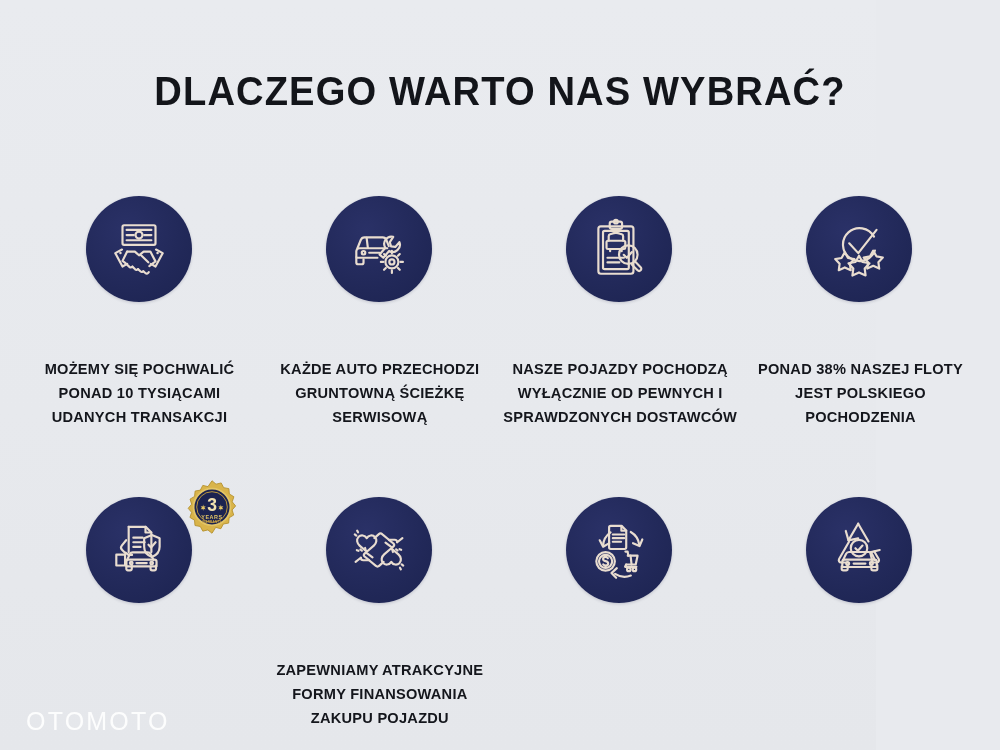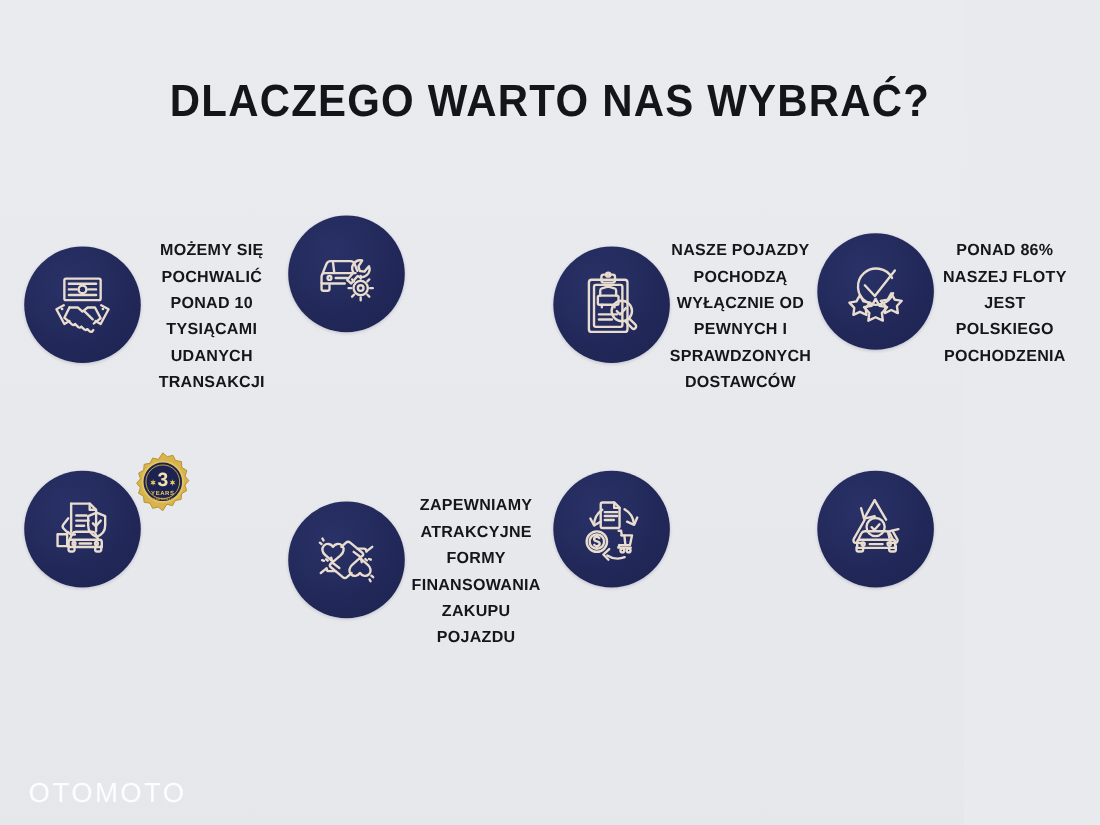--- a/index.html
+++ b/index.html
@@ -51,23 +51,24 @@
     align-items: flex-start;
     padding: 0 22px;
     box-sizing: border-box;
   }
   .row.row-2 {
     margin-top: 68px;
   }
   .cell {
     width: 235px;
     display: flex;
-    flex-direction: row;
+    flex-direction: column;
     align-items: center;
     position: relative;
+    gap: 33px;
   }
 
   
   .circle-wrap {
     position: relative;
     width: 108px;
     height: 108px;
   }
   .circle {
     width: 106px;
@@ -179,20 +180,21 @@
               <circle class="ico" cx="17" cy="35.6" r="1.7"></circle>
               <path class="ico" d="M22.5 35.6h10"></path>
               <path class="ico" d="M20 21.2l1.2 9.8"></path>
               <path class="ico" d="M45.8 20.2a7 7 0 00-7.6 10.6l-5.6 6.6 3.6 3.1 5.6-6.6a7 7 0 0010-8.6l-4 4.7-4.1-.6-1.2-4 3.3-5.2z"></path>
               <circle class="ico" cx="44.5" cy="44.5" r="6.3"></circle>
               <circle class="ico" cx="44.5" cy="44.5" r="2.5"></circle>
               <path class="ico" d="M44.5 36.2v-2.4M44.5 55.2v-2.4M52.8 44.5h2.4M33.8 44.5h2.4M50.4 38.6l1.7-1.7M36.9 52.1l1.7-1.7M50.4 50.4l1.7 1.7M36.9 36.9l1.7 1.7"></path>
             </svg>
           </div>
         </div>
+        <div class="caption">KAŻDE AUTO PRZECHODZI GRUNTOWNĄ ŚCIEŻKĘ SERWISOWĄ</div>
       </div>
 
       <div class="cell wide">
         <div class="circle-wrap">
           <div class="circle">
             <svg viewBox="0 0 64 64">
               <rect class="ico" x="12" y="10" width="34" height="46" rx="2.4"></rect>
               <rect class="ico" x="16.5" y="14.5" width="25" height="37" rx="1.6"></rect>
               <rect class="ico" x="23" y="5.5" width="12" height="7" rx="2"></rect>
               <circle class="ico" cx="29" cy="5.5" r="1.8"></circle>
@@ -214,21 +216,21 @@
           <div class="circle">
             <svg viewBox="0 0 64 64">
               <path class="ico" d="M46.5 20a16 16 0 10.9 13.5"></path>
               <path class="ico" stroke-width="3.1" d="M22.5 26.5l8.8 9.5L49 13.5"></path>
               <path class="ico" d="M18.2 35.2l3.1 5.5 6.2 1.1-4.3 4.6.8 6.2-5.8-2.7-5.8 2.7.8-6.2-4.3-4.6 6.2-1.1 3.1-5.5z"></path>
               <path class="ico" d="M45.8 33.6l3.1 5.5 6.2 1.1-4.3 4.6.8 6.2-5.8-2.7-5.8 2.7.8-6.2-4.3-4.6 6.2-1.1 3.1-5.5z"></path>
               <path class="ico" d="M32 38.5l3.4 6.1 6.8 1.2-4.7 5.1.9 6.8-6.4-3-6.4 3 .9-6.8-4.7-5.1 6.8-1.2 3.4-6.1z"></path>
             </svg>
           </div>
         </div>
-        <div class="caption">PONAD 86% NASZEJ FLOTY JEST POLSKIEGO POCHODZENIA</div>
+        <div class="caption">PONAD 38% NASZEJ FLOTY JEST POLSKIEGO POCHODZENIA</div>
       </div>
 
     </div>
 
     <div class="row row-2">
 
       <div class="cell">
         <div class="circle-wrap">
           <div class="circle">
             <svg viewBox="0 0 64 64">

